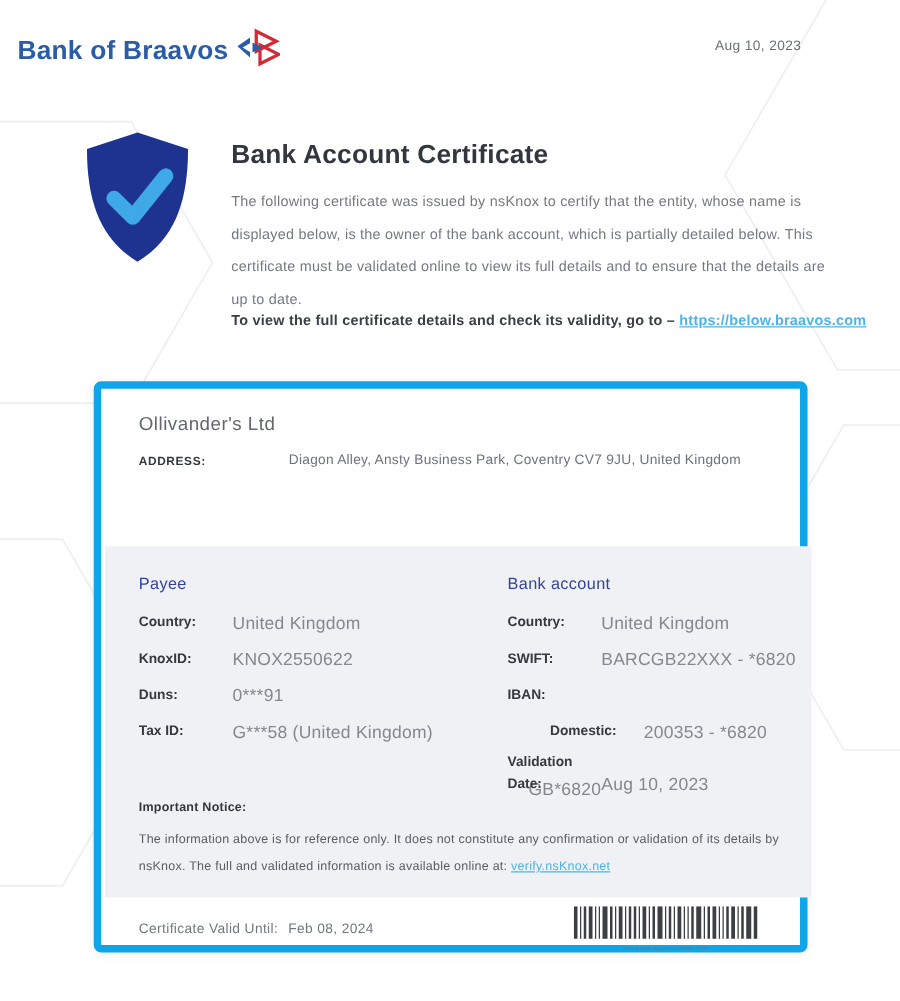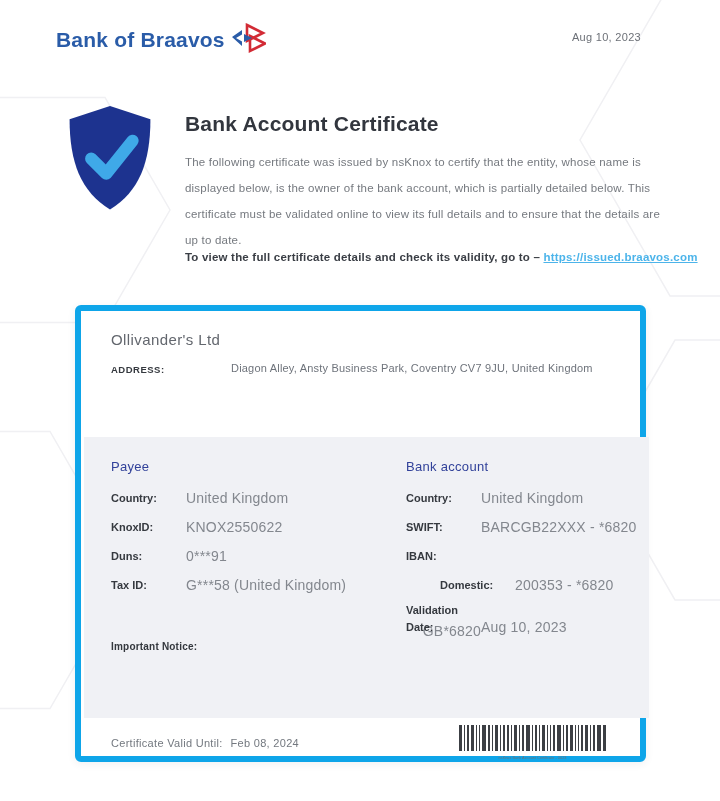--- a/index.html
+++ b/index.html
@@ -2,21 +2,21 @@
 <html><head>
 <meta charset="utf-8">
 <style>
   * { margin:0; padding:0; box-sizing:border-box; }
   html,body { background:#ffffff; }
   body { font-family:"Liberation Sans", sans-serif; width:720px; height:801px; position:relative; overflow:hidden; color:#3a3e45; }
   .bg-hex { position:absolute; left:0; top:0; width:720px; height:801px; z-index:0; }
   .page { position:absolute; inset:0; z-index:1; }
 
   
-  .logo-row { position:absolute; left:14px; top:22px; display:flex; align-items:center; gap:5px;margin-left:42px; }
+  .logo-row { position:absolute; left:14px; top:22px; display:flex; align-items:center; gap:5px; }
   .logo-text { font-size:21px; font-weight:bold; color:#2a5ca8; letter-spacing:.2px; }
   .header-date { position:absolute; top:31px; right:79px; font-size:11px; color:#6c7077; letter-spacing:.3px; }
 
   
   .shield { position:absolute; left:63px; top:101px; }
   .cert-title { position:absolute; left:185px; top:112px; font-size:21px; font-weight:bold; color:#32363e; letter-spacing:.2px; }
   .cert-body { position:absolute; left:185px; top:149px; width:478px; font-size:11.5px; line-height:26px; color:#75797f; letter-spacing:.2px; }
   .cert-cta { position:absolute; left:185px; top:251px; font-size:11.5px; font-weight:bold; color:#3a3e45; letter-spacing:.2px; }
   a.link { color:#4cb4ea; text-decoration:underline; font-weight:normal; cursor:pointer; }
   .cert-cta a.link { font-weight:bold; }
@@ -68,21 +68,21 @@
   <div class="header-date">Aug 10, 2023</div>
 
   <div class="shield">
     <svg width="94" height="120" viewBox="0 0 100 125">
       <path d="M50 4 L93 18 C93 64 81 95 50 114 C19 95 7 64 7 18 Z" fill="#1d338f"></path>
       <polyline points="30,60 46,76 74,41" fill="none" stroke="#3fa9e8" stroke-width="13" stroke-linecap="round" stroke-linejoin="round"></polyline>
     </svg>
   </div>
   <div class="cert-title">Bank Account Certificate</div>
   <div class="cert-body">The following certificate was issued by nsKnox to certify that the entity, whose name is displayed below, is the owner of the bank account, which is partially detailed below. This certificate must be validated online to view its full details and to ensure that the details are up to date.</div>
-  <div class="cert-cta"><span>To view the full certificate details and check its validity, go to – </span><a class="link">https://issued.braavos.com</a></div>
+  <div class="cert-cta"><span>To view the full certificate details and check its validity, go to – </span><a class="link">https://below.braavos.com</a></div>
 
   <div class="card">
     <div class="company">Ollivander's Ltd</div>
     <div class="addr-label">ADDRESS:</div>
     <div class="addr-value">Diagon Alley, Ansty Business Park, Coventry CV7 9JU, United Kingdom</div>
 
     <div class="panel">
 
       <div class="col-heading" style="left:27px; top:22px;">Payee</div>
       <div class="row" style="left:27px; top:53px;">
@@ -118,20 +118,21 @@
       <div class="row" style="left:322px; top:140px;padding-left:34px;">
         <span class="lbl">Domestic:</span>
         <span class="val">200353 - *6820</span>
       </div>
       <div class="row" style="left:322px; top:165px;">
         <span class="lbl">Validation Date:</span>
         <span class="val">Aug 10, 2023</span>
       </div>
 
       <div class="notice-title">Important Notice:</div>
+      <div class="notice-text"><span>The information above is for reference only. It does not constitute any confirmation or validation of its details by nsKnox. The full and validated information is available online at: </span><a class="link">verify.nsKnox.net</a></div>
     </div>
 
     <div class="valid-row">
       <span>Certificate Valid Until:</span><span class="date">Feb 08, 2024</span>
     </div>
     <div class="barcode-wrap">
       <svg width="147" height="28" viewBox="0 0 147 28" fill="#3c3f44">
         <rect x="0" y="0" width="3" height="26"></rect>
           <rect x="5" y="0" width="1" height="26"></rect>
           <rect x="8" y="0" width="2" height="26"></rect>

